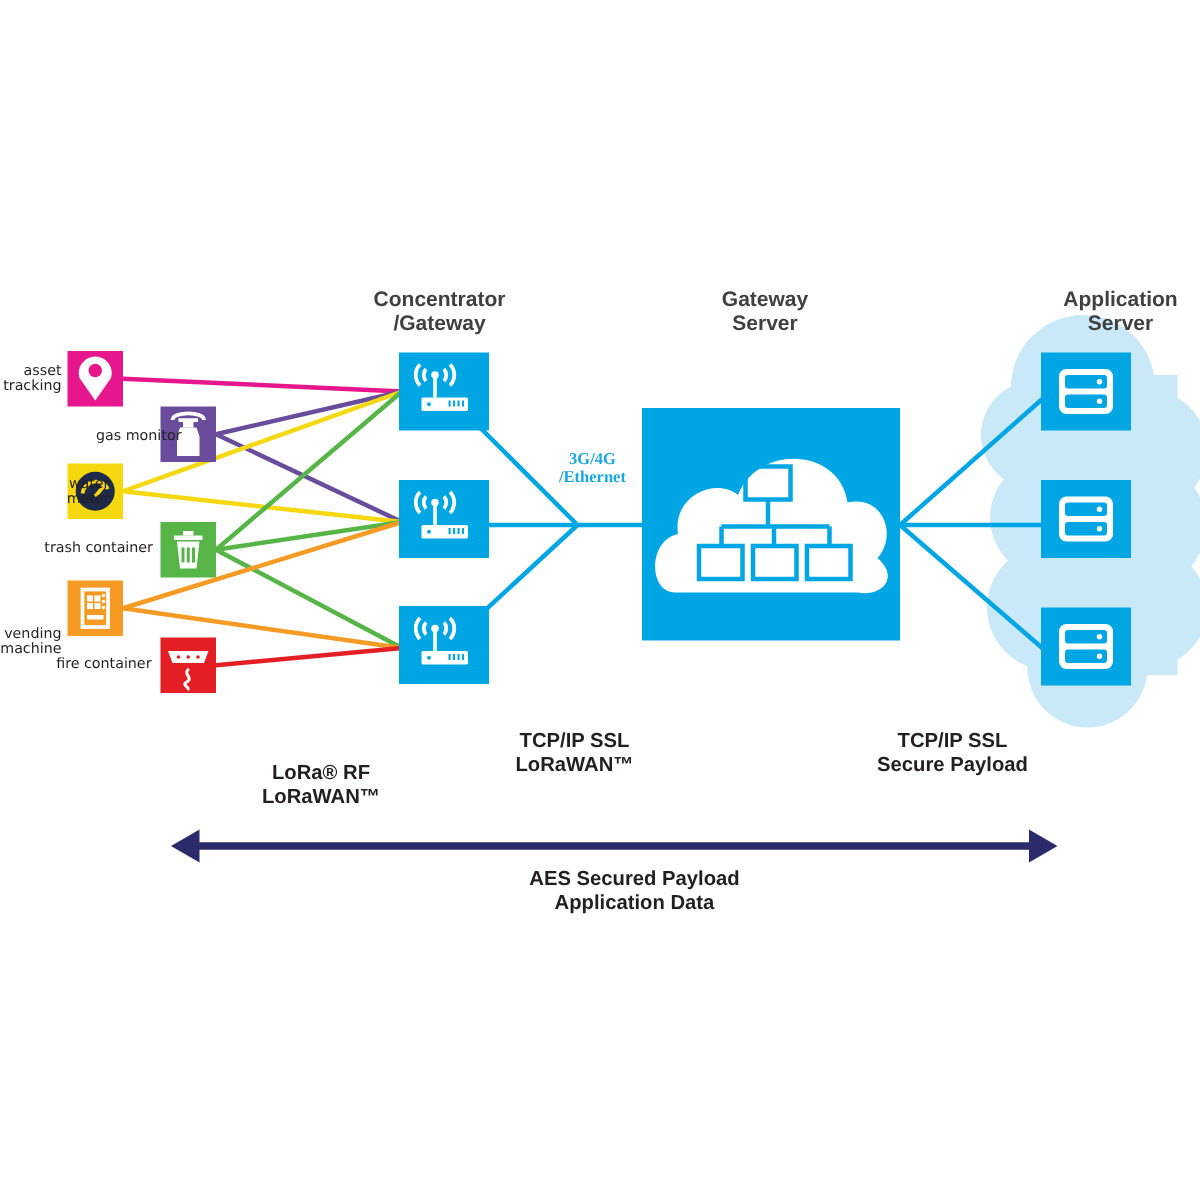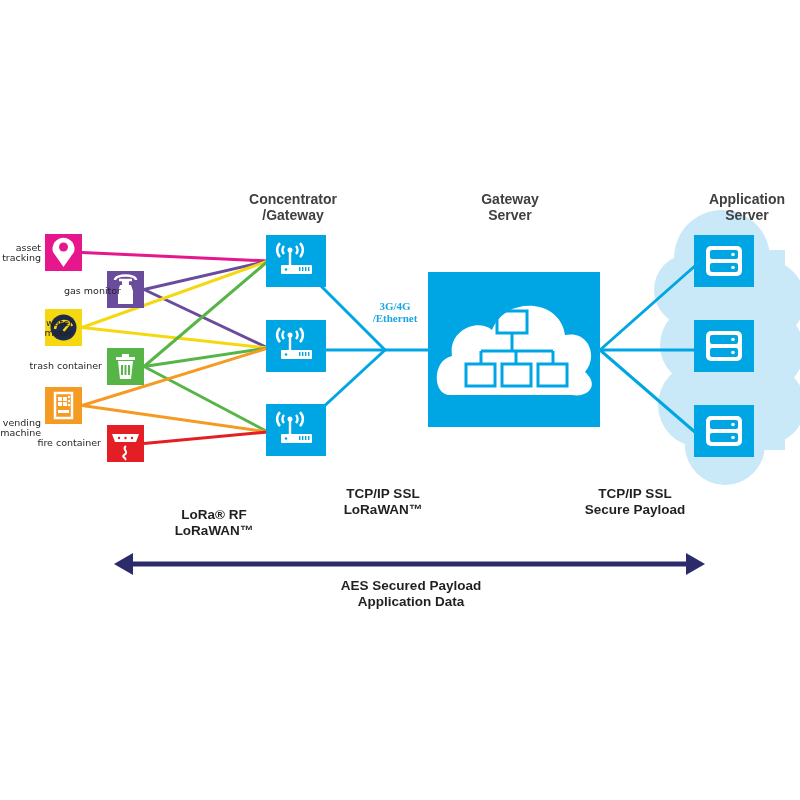--- a/index.html
+++ b/index.html
@@ -245,14 +245,14 @@
 
 <div class="link-label" style="left:355px; top:300px; width:80px;font-family:Liberation Serif, serif;">3G/4G
 /Ethernet</div>
 
 <div class="proto" style="left:149px; top:486px; width:130px;margin-top:21px;">LoRa® RF
 LoRaWAN™</div>
 <div class="proto" style="left:318px; top:486px; width:130px;">TCP/IP SSL
 LoRaWAN™</div>
 <div class="proto" style="left:560px; top:486px; width:150px;">TCP/IP SSL
 Secure Payload</div>
-<div class="proto" style="left:316px; top:578px; width:190px;">AES Secured Payload
+<div class="proto" style="left:328px; top:578px; width:190px;">AES Secured Payload
 Application Data</div>
 
 </body></html>

